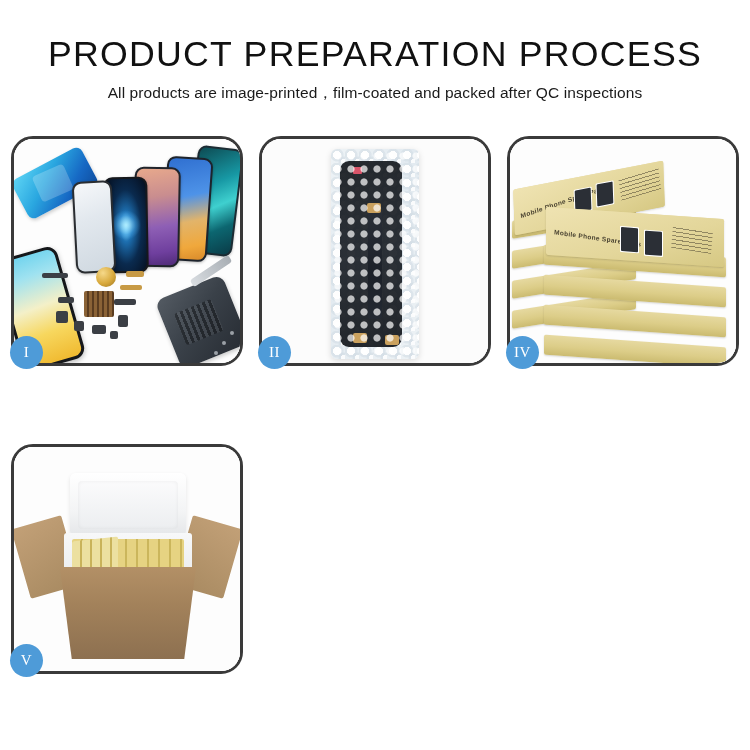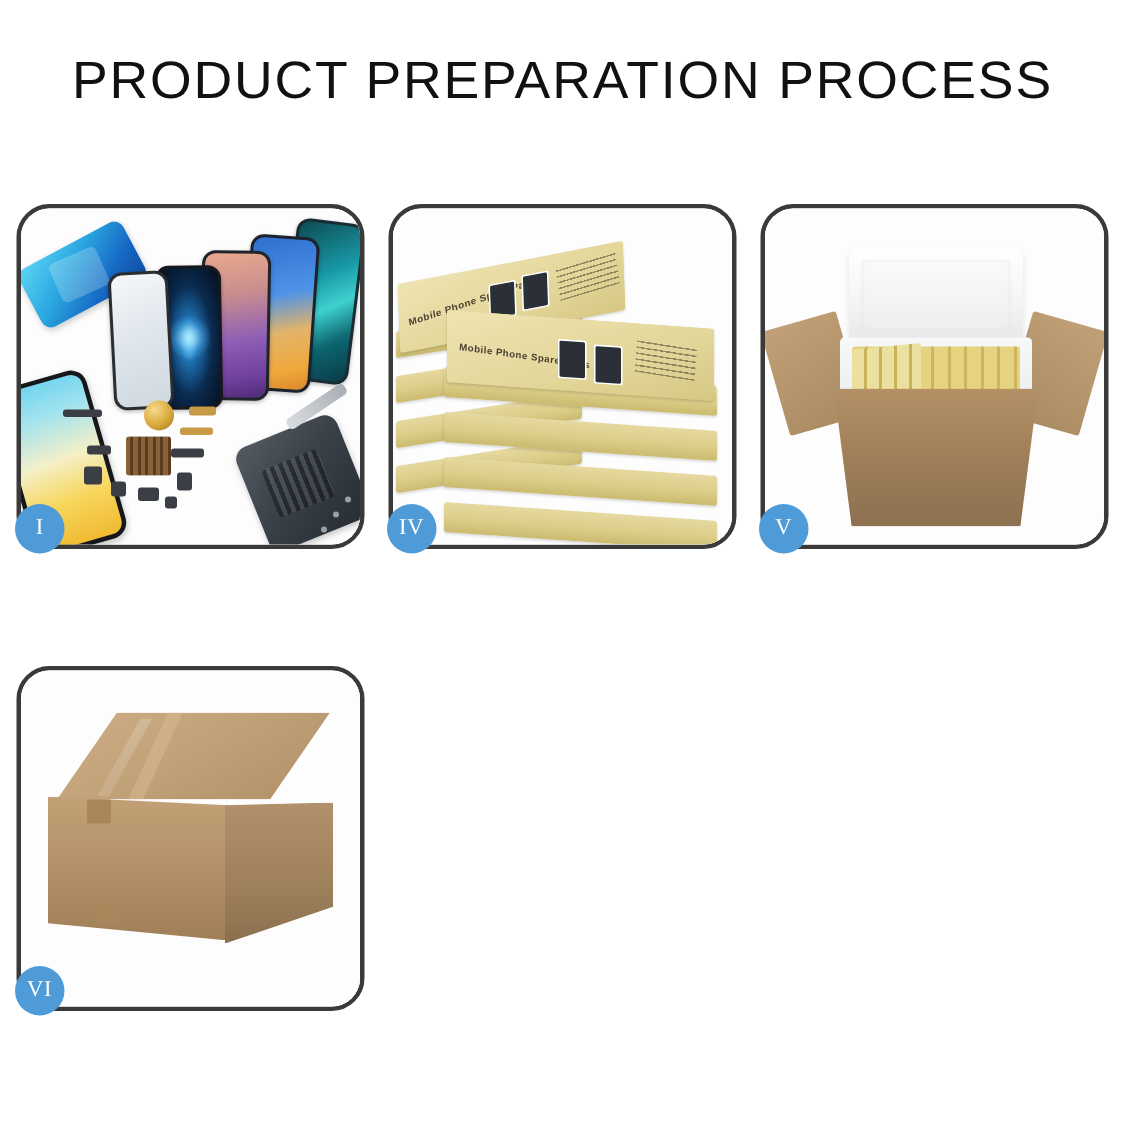--- a/index.html
+++ b/index.html
@@ -300,20 +300,21 @@
   }
   .bc-tab{position:absolute;background:#a9855c;border-radius:1px;}
 </style>
 </head>
 <body>
 
 <div class="page">
 
   <div class="header">
     <div class="title">PRODUCT PREPARATION PROCESS</div>
+    <div class="subtitle">All products are image-printed，film-coated and packed after QC inspections</div>
   </div>
 
   <div class="grid">
 
     <div class="panel">
       <div class="panel-inner">
         <div class="p1bg"></div>
         <div class="film"></div>
         <div class="fan">
           <div class="ph ph-a">
@@ -347,20 +348,35 @@
         <div class="sp" style="left:104px;top:176px;width:10px;height:12px;"></div>
         <div class="sp" style="left:96px;top:192px;width:8px;height:8px;"></div>
         <div class="scr-dot" style="right:14px;bottom:18px;"></div>
         <div class="scr-dot" style="right:6px;bottom:28px;"></div>
         <div class="scr-dot" style="right:22px;bottom:8px;"></div>
         <div class="tweezer"></div>
       </div>
       <div class="badge">I</div>
     </div>
 
+    <div class="panel">
+      <div class="panel-inner">
+        <div class="p2bg"></div>
+        <div class="bag">
+          <div class="lcd"></div>
+          <div class="redtab"></div>
+          <div class="flexcab"></div>
+          <div class="conn" style="left:36px;top:54px;"></div>
+          <div class="conn" style="left:22px;bottom:16px;"></div>
+          <div class="conn" style="right:20px;bottom:14px;"></div>
+          <div class="bubgloss"></div>
+        </div>
+      </div>
+      <div class="badge">II</div>
+    </div>
 
 
     <div class="panel">
       <div class="panel-inner">
         <div class="p4bg"></div>
         <div class="stack">
 
           <div class="kbox" style="left:0px;top:56px;width:124px;height:18px;transform:skewY(-9deg);"></div>
           <div class="kbox" style="left:0px;top:86px;width:124px;height:18px;transform:skewY(-9deg);"></div>
           <div class="kbox" style="left:0px;top:116px;width:124px;height:18px;transform:skewY(-9deg);"></div>
@@ -409,30 +425,15 @@
         <div class="foamlid"></div>
         <div class="foambox">
           <div class="ybars"></div>
           <div class="ybars2"></div>
         </div>
         <div class="cartonbody"></div>
       </div>
       <div class="badge">V</div>
     </div>
 
-    <div class="panel">
-      <div class="panel-inner">
-        <div class="p6bg"></div>
-        <div class="bigcarton">
-          <div class="bc-top"></div>
-          <div class="bc-tape"></div>
-          <div class="bc-seam"></div>
-          <div class="bc-front"></div>
-          <div class="bc-side"></div>
-          <div class="bc-tab" style="left:26px;top:58px;width:16px;height:16px;"></div>
-          <div class="bc-tab" style="left:32px;top:128px;width:16px;height:14px;"></div>
-        </div>
-      </div>
-      <div class="badge">VI</div>
-    </div>
 
   </div>
 </div>
 
 </body></html>

